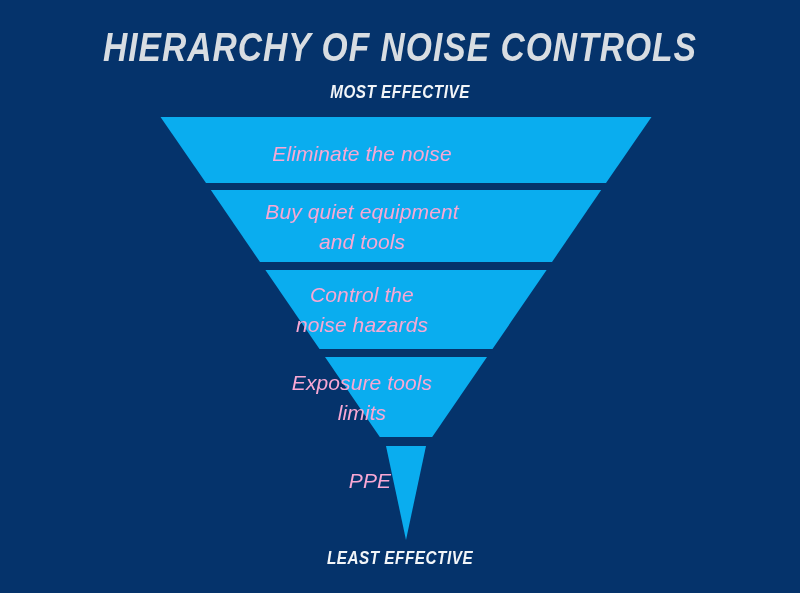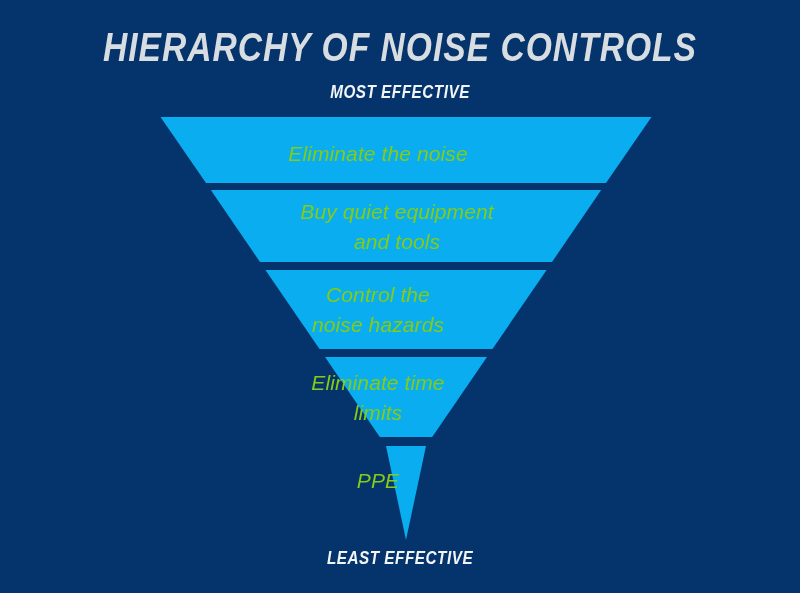--- a/index.html
+++ b/index.html
@@ -54,24 +54,24 @@
   #funnel-svg{
     position:absolute;
     left:0; top:0;
     width:800px;height:593px;
     display:block;
   }
 
   
   .band-label{
     position:absolute;
-    left:16px;
+    left:0;
     width:724px;
     text-align:center;
-    color:#84cc16;
+    color:#f9a8d4;
     font-size:21px;
     font-weight:normal;
     line-height:30px;
     white-space:pre-line;
     letter-spacing:0.1px;
     pointer-events:none;
   }
 </style>
 </head>
 <body>
@@ -87,24 +87,24 @@
         <polygon points="160.5,117 651.5,117 606,183 206,183" fill="#0aadef"></polygon>
         <polygon points="210.8,190 601.2,190 552,262 260,262" fill="#0aadef"></polygon>
         <polygon points="265.4,270 546.6,270 492.5,349 319.5,349" fill="#0aadef"></polygon>
         <polygon points="325,357 487,357 432.2,437 379.8,437" fill="#0aadef"></polygon>
         <polygon points="386,446 426,446 406,540" fill="#0aadef"></polygon>
       </g>
   </svg>
 
   <div id="band-labels">
       <div class="band-label" style="top: 139px;">Eliminate the noise</div>
-      <div class="band-label" style="top: 197px; margin-left: 19px;">Buy quiet equipment
+      <div class="band-label" style="top: 197px;">Buy quiet equipment
 and tools</div>
       <div class="band-label" style="top: 280px;">Control the
 noise hazards</div>
-      <div class="band-label" style="top: 368px;">Eliminate time
+      <div class="band-label" style="top: 368px;">Exposure tools
 limits</div>
-      <div class="band-label" style="top: 466px;">PPE</div>
+      <div class="band-label" style="top: 466px; margin-left: 8px;">PPE</div>
     </div>
 
   <div id="caption-bottom" class="caption">LEAST EFFECTIVE</div>
 
 </div>
 
 </body></html>

